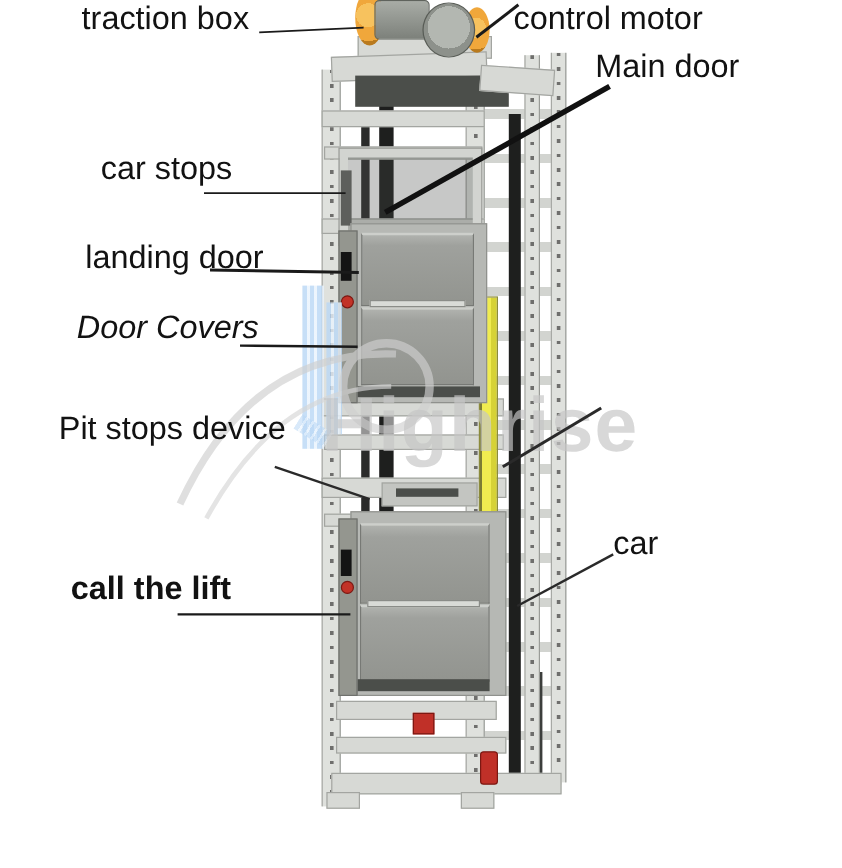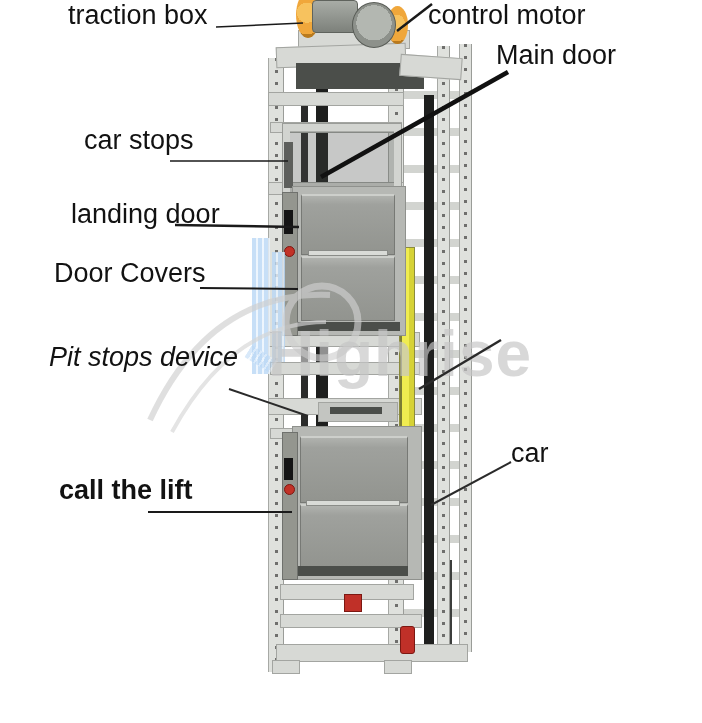--- a/index.html
+++ b/index.html
@@ -148,18 +148,18 @@
     <line x1="501" y1="340" x2="419" y2="389" stroke="#2a2a2a" stroke-width="2.5"></line>
     <line x1="148" y1="512" x2="292" y2="512" stroke="#1a1a1a" stroke-width="2"></line>
     <line x1="511" y1="462" x2="431" y2="505" stroke="#2a2a2a" stroke-width="2"></line>
   </svg>
 
   <div class="abs label" style="left:68px;top:1px;">traction box</div>
   <div class="abs label" style="left:428px;top:1px;">control motor</div>
   <div class="abs label" style="left:496px;top:41px;">Main door</div>
   <div class="abs label" style="left:84px;top:126px;">car stops</div>
   <div class="abs label" style="left:71px;top:200px;">landing door</div>
-  <div class="abs label" style="left:54px;top:259px;">Door Covers</div>
-  <div class="abs label" style="left:49px;top:343px;font-style:italic;">Pit stops device</div>
+  <div class="abs label" style="left:64px;top:259px;font-style:italic;">Door Covers</div>
+  <div class="abs label" style="left:49px;top:343px;">Pit stops device</div>
   <div class="abs label" style="left:59px;top:476px;font-weight:bold;">call the lift</div>
   <div class="abs label" style="left:511px;top:439px;">car</div>
 
 </div>
 
 </body></html>

